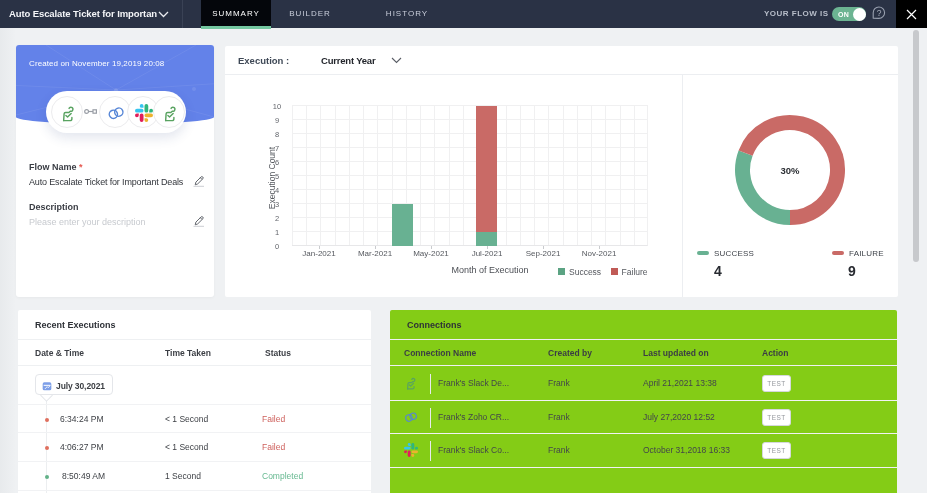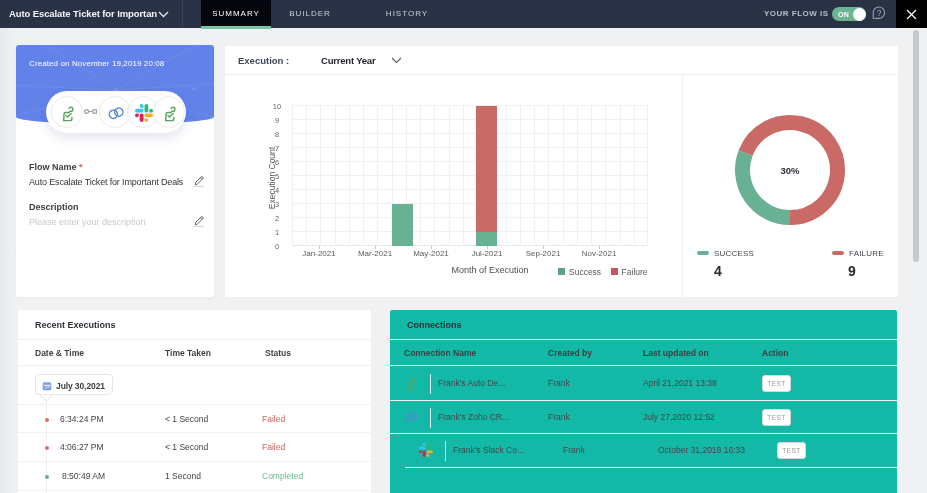--- a/index.html
+++ b/index.html
@@ -63,21 +63,21 @@
 .sq { display:inline-block; width:7px; height:7px; margin-right:4px; position:relative; top:0px; }
 
 
 #donutwrap { position:absolute; left:458px; top:29px; width:215px; height:222px; }
 #slegend { position:absolute; font-size:8px; color:#3f434a; letter-spacing:.2px; }
 .dash { display:inline-block; width:12px; height:4px; border-radius:2px; margin-right:5px; position:relative; top:-1px; }
 .bignum { position:absolute; font-size:14px; font-weight:bold; color:#272a30; }
 
 
 #recent { position:absolute; left:18px; top:310px; width:353px; height:183px; background:#fff; border-radius:2px 2px 0 0; }
-#conn { position:absolute; left:390px; top:310px; width:507px; height:183px; background:#14b8a6; border-radius:2px 2px 0 0; }
+#conn { position:absolute; left:390px; top:310px; width:507px; height:183px; background:#84cc16; border-radius:2px 2px 0 0; }
 .ptitle { position:absolute; left:17px; top:0; height:29px; line-height:30px; font-size:9px; font-weight:bold; color:#2e3137; }
 .phead { position:absolute; top:29px; left:0; right:0; height:27px; border-top:1px solid #eef0f2; border-bottom:1px solid #eef0f2; }
 .phead span { position:absolute; top:8px; font-size:8.5px; font-weight:bold; color:#3b3e44; }
 .rrow { position:absolute; left:0; right:0; height:29px; border-bottom:1px solid #f1f2f4; }
 .rrow .t { position:absolute; top:9px; font-size:8.5px; color:#3e4146; }
 .crow { position:absolute; left:0; right:0; height:33.5px; border-bottom:1px solid #f1f2f4; }
 .crow .t { position:absolute; top:11px; font-size:8.5px; color:#43464b; }
 .crow .icon { position:absolute; left:14px; top:9px; }
 .crow .isep { position:absolute; left:40px; top:7px; width:1px; height:20px; background:#e8eaed; }
 .testbtn { position:absolute; left:372px; top:8px; width:29px; height:17px; border:1px solid #d5d8dc; border-radius:3px; text-align:center; line-height:16px; font-size:6.5px; letter-spacing:.5px; color:#94979d; background:#fff; }
@@ -298,39 +298,39 @@
     </div>
   <div class="crow" style="top:57px;">
     <svg class="icon" width="14" height="14" viewBox="0 0 24 24" id="zd3">
         <g fill="none" stroke="#59a361" stroke-width="2.1" stroke-linecap="round" stroke-linejoin="round">
           <path d="M6.2,22.2 L6.8,13.2 Q6.9,11.4 8.8,11.4 L13.2,11.4 L15.0,9.6 A2.7,2.7 0 1 0 13.4,5.9"></path>
           <path d="M6.2,22.2 L14.6,22.2 Q17.2,22.2 17.2,19.6 L17.2,18.0"></path>
           <path d="M9.2,15.4 L11.4,17.4 L16.2,12.6"></path>
         </g>
       </svg>
     <div class="isep"></div>
-    <span class="t" style="left:48px;">Frank's Auto De...</span>
+    <span class="t" style="left:48px;">Frank's Slack De...</span>
     <span class="t" style="left:158px;">Frank</span>
     <span class="t" style="left:253px;">April 21,2021 13:38</span>
     <div class="testbtn">TEST</div>
   </div>
   <div class="crow" style="top:90.5px;">
     <svg class="icon crm" width="14" height="14" viewBox="0 0 24 24">
         <g fill="none" stroke="#5585d6" stroke-width="1.9" transform="rotate(-22 12 12)">
           <rect x="2.6" y="6.8" width="11" height="11" rx="5.5"></rect>
           <rect x="10.4" y="6.8" width="11" height="11" rx="5.5"></rect>
         </g>
       </svg>
     <div class="isep"></div>
     <span class="t" style="left:48px;">Frank's Zoho CR...</span>
     <span class="t" style="left:158px;">Frank</span>
     <span class="t" style="left:253px;">July 27,2020 12:52</span>
     <div class="testbtn">TEST</div>
   </div>
-  <div class="crow" style="top:124px;margin-left:15px;">
+  <div class="crow" style="top:124px;">
     <svg class="icon slack" width="14" height="14" viewBox="0 0 24 24">
         <path fill="#E01E5A" d="M5.042 15.165a2.528 2.528 0 0 1-2.52 2.523A2.528 2.528 0 0 1 0 15.165a2.527 2.527 0 0 1 2.522-2.52h2.52v2.52zM6.313 15.165a2.527 2.527 0 0 1 2.521-2.52 2.527 2.527 0 0 1 2.521 2.52v6.313A2.528 2.528 0 0 1 8.834 24a2.528 2.528 0 0 1-2.521-2.522v-6.313z"></path>
         <path fill="#36C5F0" d="M8.834 5.042a2.528 2.528 0 0 1-2.521-2.52A2.528 2.528 0 0 1 8.834 0a2.528 2.528 0 0 1 2.521 2.522v2.52H8.834zM8.834 6.313a2.528 2.528 0 0 1 2.521 2.521 2.528 2.528 0 0 1-2.521 2.521H2.522A2.528 2.528 0 0 1 0 8.834a2.528 2.528 0 0 1 2.522-2.521h6.312z"></path>
         <path fill="#2EB67D" d="M18.956 8.834a2.528 2.528 0 0 1 2.522-2.521A2.528 2.528 0 0 1 24 8.834a2.528 2.528 0 0 1-2.522 2.521h-2.522V8.834zM17.688 8.834a2.528 2.528 0 0 1-2.523 2.521 2.527 2.527 0 0 1-2.52-2.521V2.522A2.527 2.527 0 0 1 15.165 0a2.528 2.528 0 0 1 2.523 2.522v6.312z"></path>
         <path fill="#ECB22E" d="M15.165 18.956a2.528 2.528 0 0 1 2.523 2.522A2.528 2.528 0 0 1 15.165 24a2.527 2.527 0 0 1-2.52-2.522v-2.522h2.52zM15.165 17.688a2.527 2.527 0 0 1-2.52-2.523 2.526 2.526 0 0 1 2.52-2.52h6.313A2.527 2.527 0 0 1 24 15.165a2.528 2.528 0 0 1-2.522 2.523h-6.313z"></path>
       </svg>
     <div class="isep"></div>
     <span class="t" style="left:48px;">Frank's Slack Co...</span>
     <span class="t" style="left:158px;">Frank</span>
     <span class="t" style="left:253px;">October 31,2018 16:33</span>

